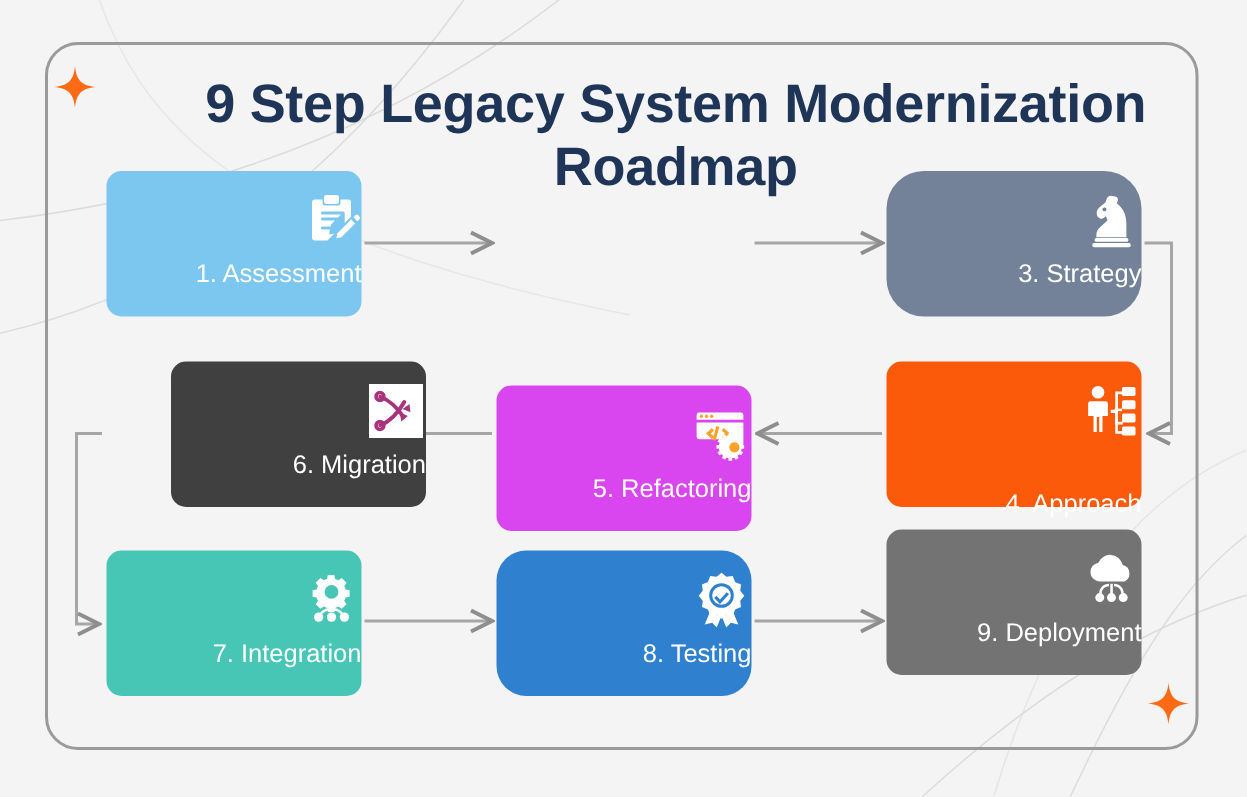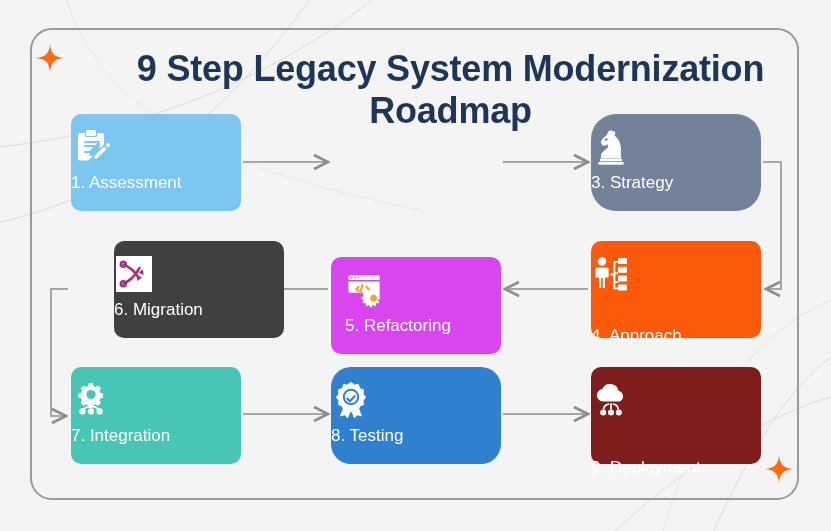--- a/index.html
+++ b/index.html
@@ -59,21 +59,21 @@
     pointer-events: none;
   }
   .card {
     position: absolute;
     width: 170px;
     height: 97px;
     border-radius: 10px;
     box-sizing: border-box;
     display: flex;
     flex-direction: column;
-    align-items: flex-start;
+    align-items: flex-end;
     justify-content: flex-start;
     padding-top: 13px;
   }
   .card .icon {
     width: 40px;
     height: 40px;
     display: flex;
     align-items: center;
     justify-content: center;
   }
@@ -265,21 +265,21 @@
           <circle cx="20" cy="17" r="6.2" fill="#ffffff"></circle>
           <path d="M16.6 17.2l2.4 2.5 4.5-4.9 1.5 1.4-6 6.5-3.9-4z" fill="#2f80cf"></path>
           <path d="M12.4 27.6l-3.6 8.8 5-1.2 3 3.2 3.1-7.6a10 10 0 0 1-4.4-1.4z"></path>
           <path d="M27.6 27.6l3.6 8.8-5-1.2-3 3.2-3.1-7.6a10 10 0 0 0 4.4-1.4z"></path>
         </g>
       </svg>
     </span>
     <span class="label">8. Testing</span>
   </div>
 
-  <div class="card" style="left:591px; top:367px; background:#7f1d1d;gap:32px;">
+  <div class="card" style="left:591px; top:353px; background:#737373;">
     <span class="icon">
       <svg width="40" height="40" viewBox="0 0 40 40" xmlns="http://www.w3.org/2000/svg">
         <g fill="#ffffff">
           <path d="M11.8 21.6a6.3 6.3 0 0 1-.6-12.5 8.6 8.6 0 0 1 16.3 1.6 5.8 5.8 0 0 1 1.1 10.9z"></path>
           <path d="M19.2 23.2h1.7v6.4h-1.7z"></path>
           <path d="M11.8 29.6c0-3.6 2.9-6.4 6.5-6.4v1.7c-2.6 0-4.8 2.1-4.8 4.7z"></path>
           <path d="M28.2 29.6c0-3.6-2.9-6.4-6.5-6.4v1.7c2.6 0 4.8 2.1 4.8 4.7z"></path>
           <circle cx="20" cy="32.4" r="3"></circle>
           <circle cx="12.2" cy="32.4" r="3"></circle>
           <circle cx="27.8" cy="32.4" r="3"></circle>

